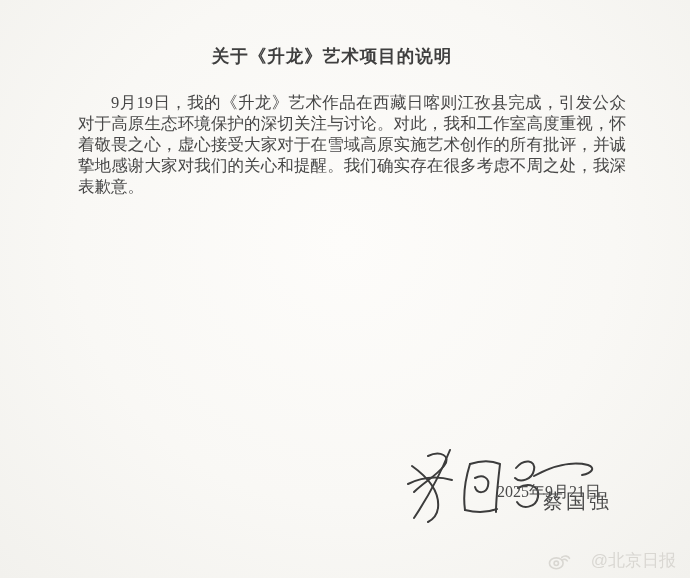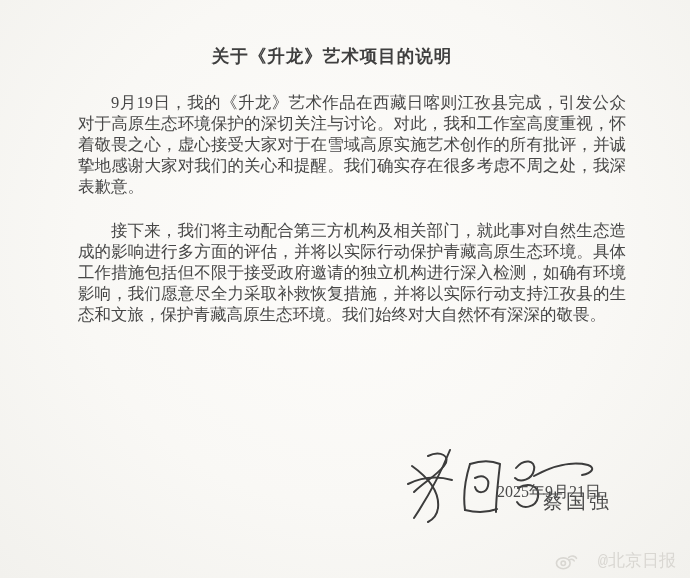--- a/index.html
+++ b/index.html
@@ -67,39 +67,38 @@
   }
   .watermark {
     position: absolute;
     right: 14px;
     bottom: 6px;
     display: flex;
     align-items: center;
     gap: 20px;
     color: #d9d7d2;
     font-size: 17px;
-    font-family: Liberation Mono, monospace;
+    font-family: Liberation Sans, sans-serif;
     user-select: none;
   }
   .watermark svg {
     width: 24px;
     height: 20px;
     display: block;
   }
 </style>
 </head>
 <body>
 
 <div class="paper">
 
   <div class="doc-title">关于《升龙》艺术项目的说明</div>
 
   <div class="doc-body">
     <p>9月19日，我的《升龙》艺术作品在西藏日喀则江孜县完成，引发公众对于高原生态环境保护的深切关注与讨论。对此，我和工作室高度重视，怀着敬畏之心，虚心接受大家对于在雪域高原实施艺术创作的所有批评，并诚挚地感谢大家对我们的关心和提醒。我们确实存在很多考虑不周之处，我深表歉意。</p>
-    <p>接下来，我们将主动配合第三方机构及相关部门，就此事对自然生态造成的影响进行多方面的评估，并将以实际行动保护青藏高原生态环境。具体工作措施包括但不限于接受政府邀请的独立机构进行深入检测，如确有环境影响，我们愿意尽全力采取补救恢复措施，并将以实际行动支持江孜县的生态和文旅，保护青藏高原生态环境。我们始终对大自然怀有深深的敬畏。</p>
   </div>
 
   <svg class="sig-svg" viewBox="0 0 205 92" fill="none" stroke="#3c3c3c" stroke-width="2" stroke-linecap="round" stroke-linejoin="round">
 
     <path d="M30,20 C42,14 54,20 46,30 C38,40 26,46 16,56"></path>
     <path d="M14,30 C28,40 42,54 40,72 C39,80 34,84 30,86"></path>
     <path d="M52,14 C44,34 32,58 16,82"></path>
     <path d="M10,48 C26,40 40,40 54,44"></path>
 
     <path d="M72,28 C67,44 65,60 67,74"></path>

